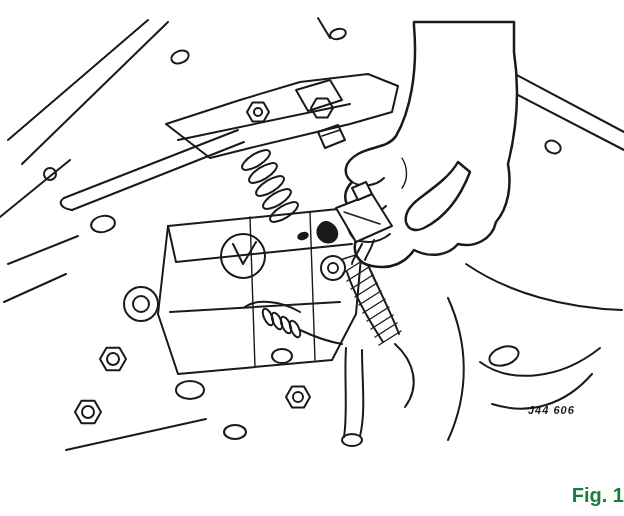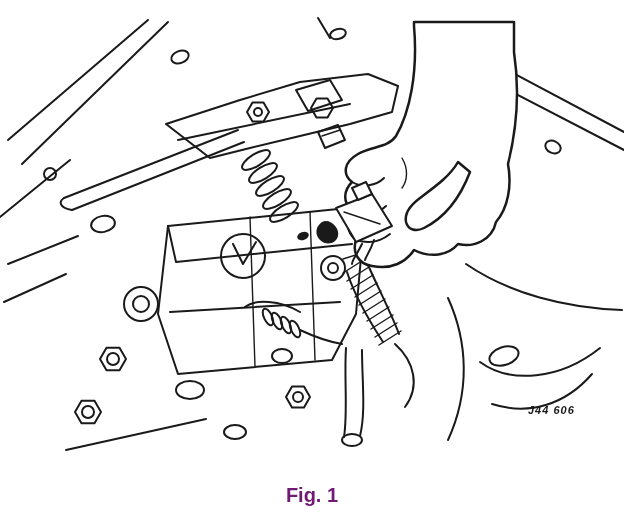--- a/index.html
+++ b/index.html
@@ -39,24 +39,24 @@
     font-style: italic;
     letter-spacing: 1px;
     fill: #1a1a1a;
     stroke: none;
   }
   .caption {
     position: absolute;
     top: 472px;
     left: 0;
     width: 624px;
-    text-align: center;
+    text-align: right;
     font-size: 20px;
     font-weight: bold;
-    color: #701a75;
+    color: #15803d;
   }
 </style>
 </head>
 <body>
 
 <div class="page">
   <div class="figure-area">
     <svg width="624" height="450" viewBox="0 0 624 450">
       <g class="ink" stroke="#1a1a1a">
 

